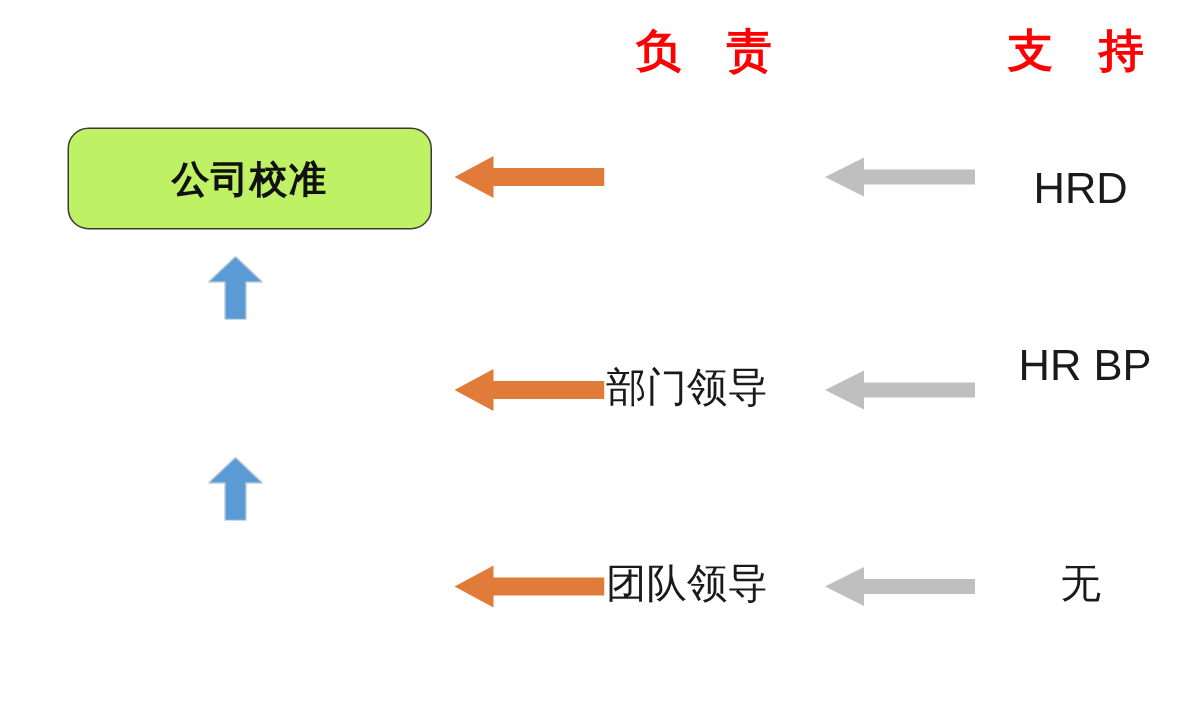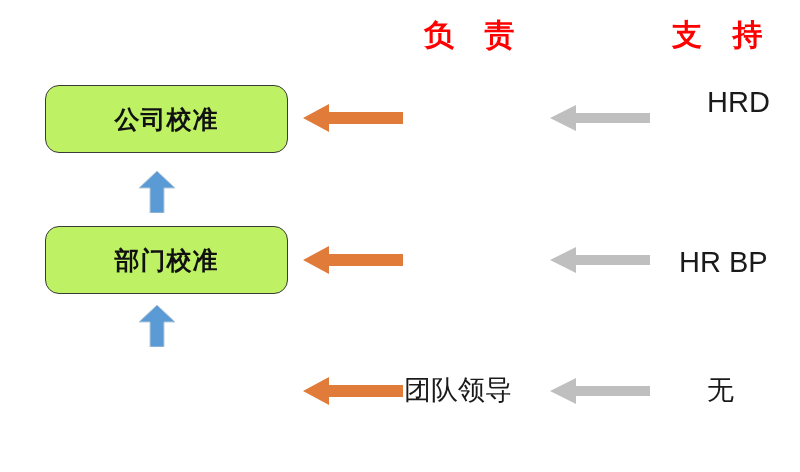--- a/index.html
+++ b/index.html
@@ -101,22 +101,22 @@
   .role-latin {
     font-family: "Liberation Sans", "DejaVu Sans", sans-serif;
     font-size: 29px;
   }
   
   .resp-1 { left: 440px; top: 104px; }
   .resp-2 { left: 404px; top: 245px; }
   .resp-3 { left: 404px; top: 376px; }
 
   
-  .sup-1 { left: 689px; top: 88px; margin-left: 18px; }
-  .sup-2 { left: 679px; top: 248px; }
+  .sup-1 { left: 689px; top: 112px; }
+  .sup-2 { left: 679px; top: 230px; }
   .sup-3 { left: 707px; top: 376px; }
 </style>
 </head>
 <body>
 
 <div class="stage">
 
   <div class="col-header hdr-responsible">负 责</div>
 
   <div class="col-header hdr-support">支 持</div>
@@ -139,30 +139,28 @@
   </div>
 
   <div class="role-label role-latin sup-1">HRD</div>
 
   <div class="up-arrow up-1">
     <svg viewBox="0 0 36 42" preserveAspectRatio="none" aria-hidden="true">
       <polygon points="18,0 36,17 25,17 25,42 11,42 11,17 0,17" fill="#5B9BD5" stroke="#B9C9DA" stroke-width="1"></polygon>
     </svg>
   </div>
 
-  <div class="proc-box box-row2">
-    <span class="proc-box-label">部门校准</span>
-  </div>
 
   <div class="h-arrow arrow-orange ar-row2">
     <svg viewBox="0 0 100 30" preserveAspectRatio="none" aria-hidden="true">
       <polygon points="0,15 26,1 26,9 100,9 100,21 26,21 26,29" fill="#E07B39"></polygon>
     </svg>
   </div>
 
+  <div class="role-label resp-2">部门领导</div>
 
   <div class="h-arrow arrow-gray ar-row2">
     <svg viewBox="0 0 100 30" preserveAspectRatio="none" aria-hidden="true">
       <polygon points="0,15 26,2 26,10 100,10 100,20 26,20 26,28" fill="#BFBFBF"></polygon>
     </svg>
   </div>
 
   <div class="role-label role-latin sup-2">HR BP</div>
 
   <div class="up-arrow up-2">

